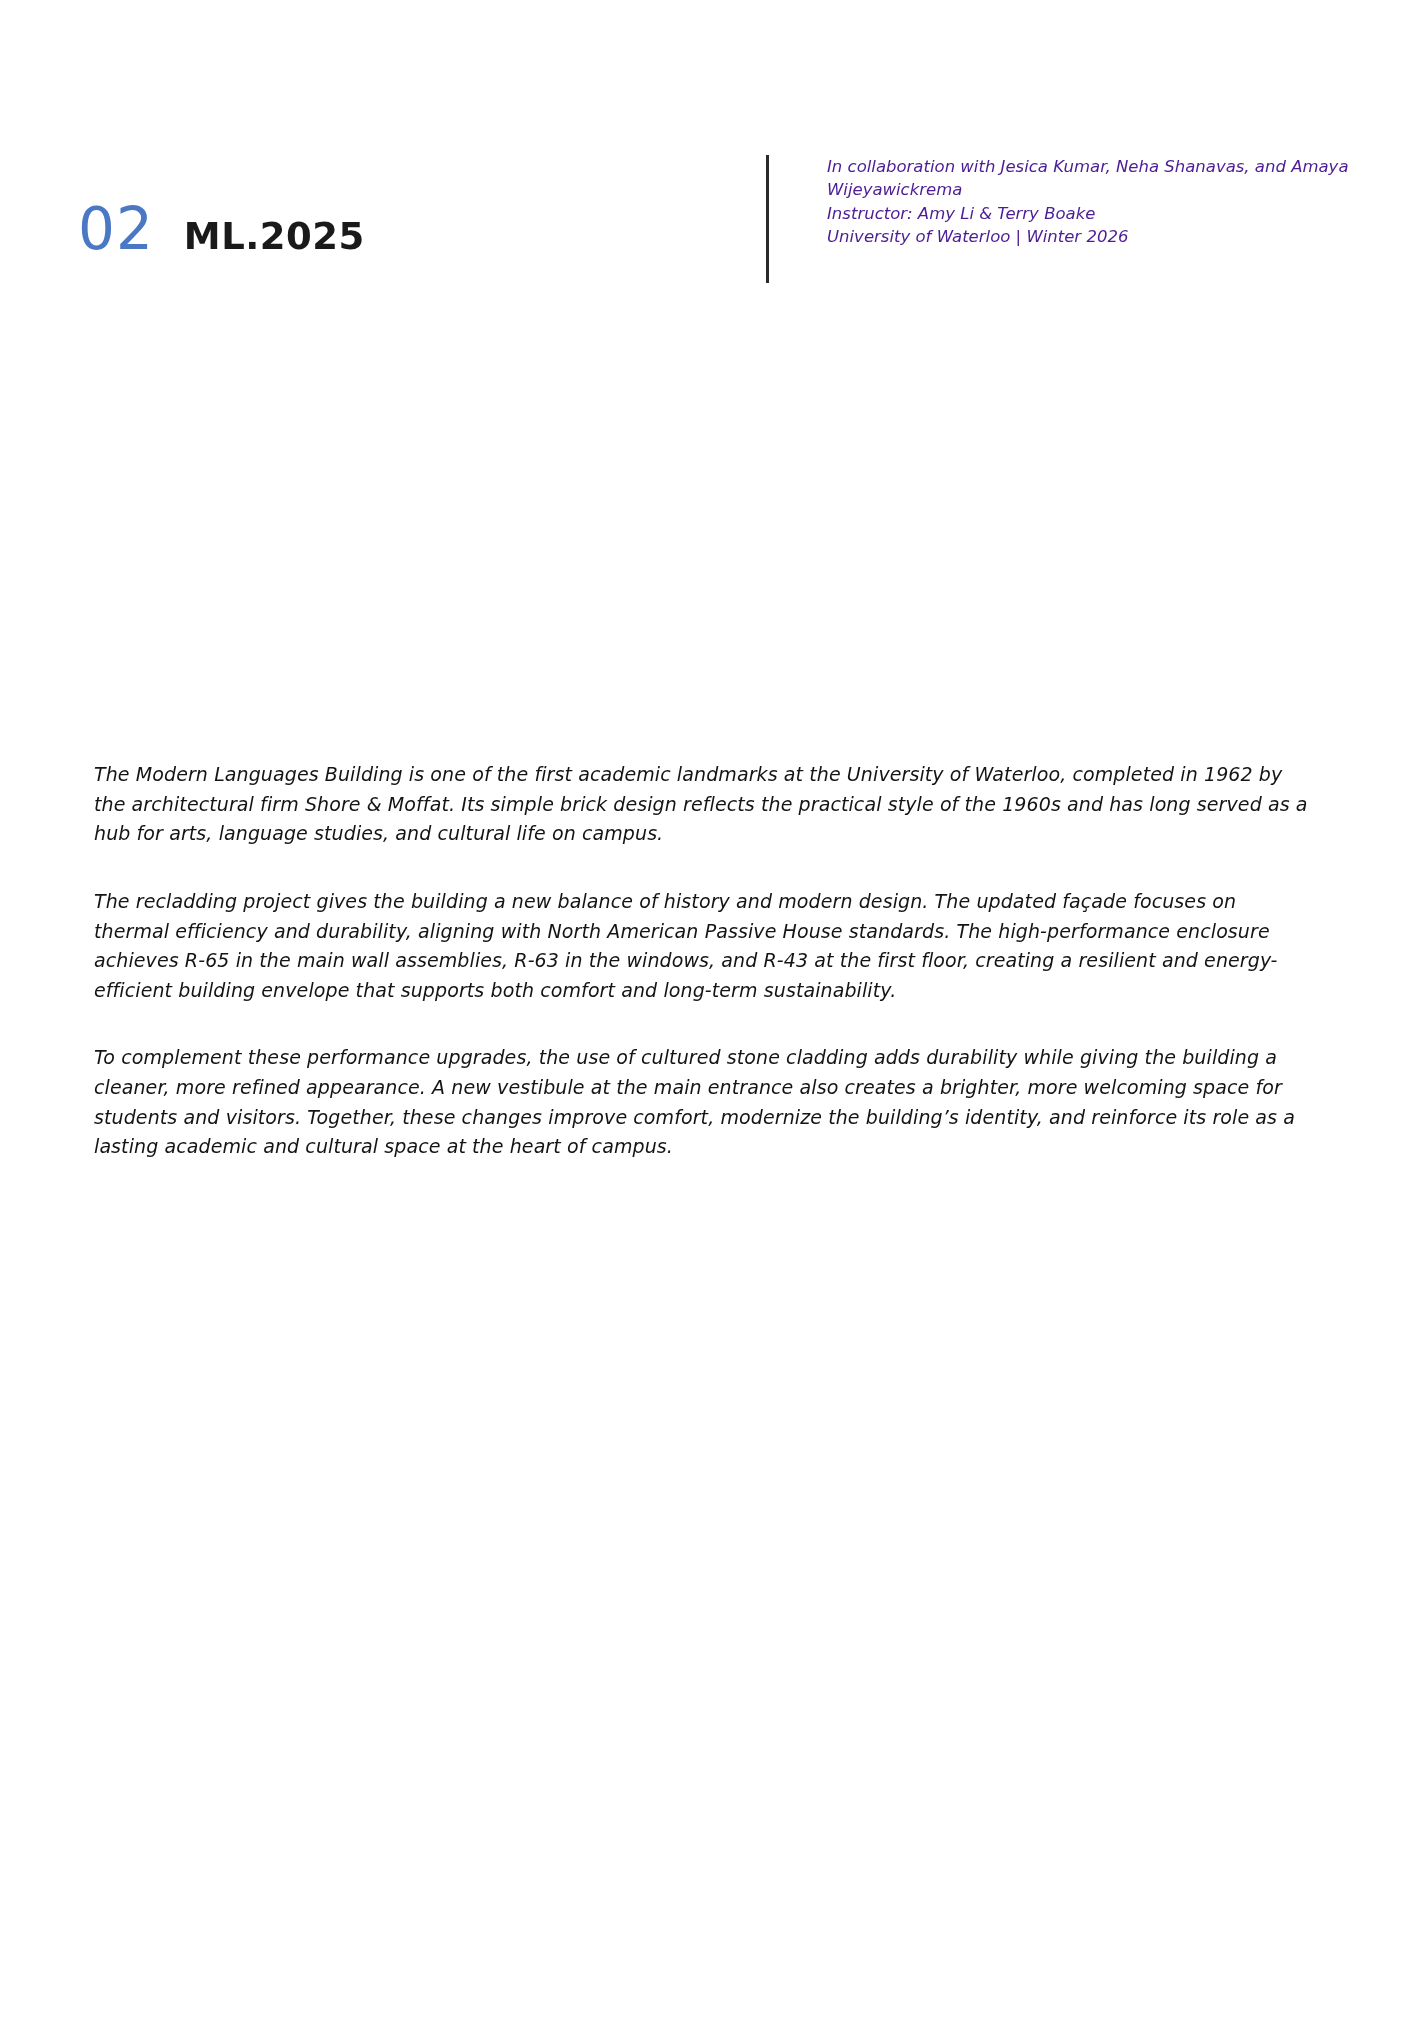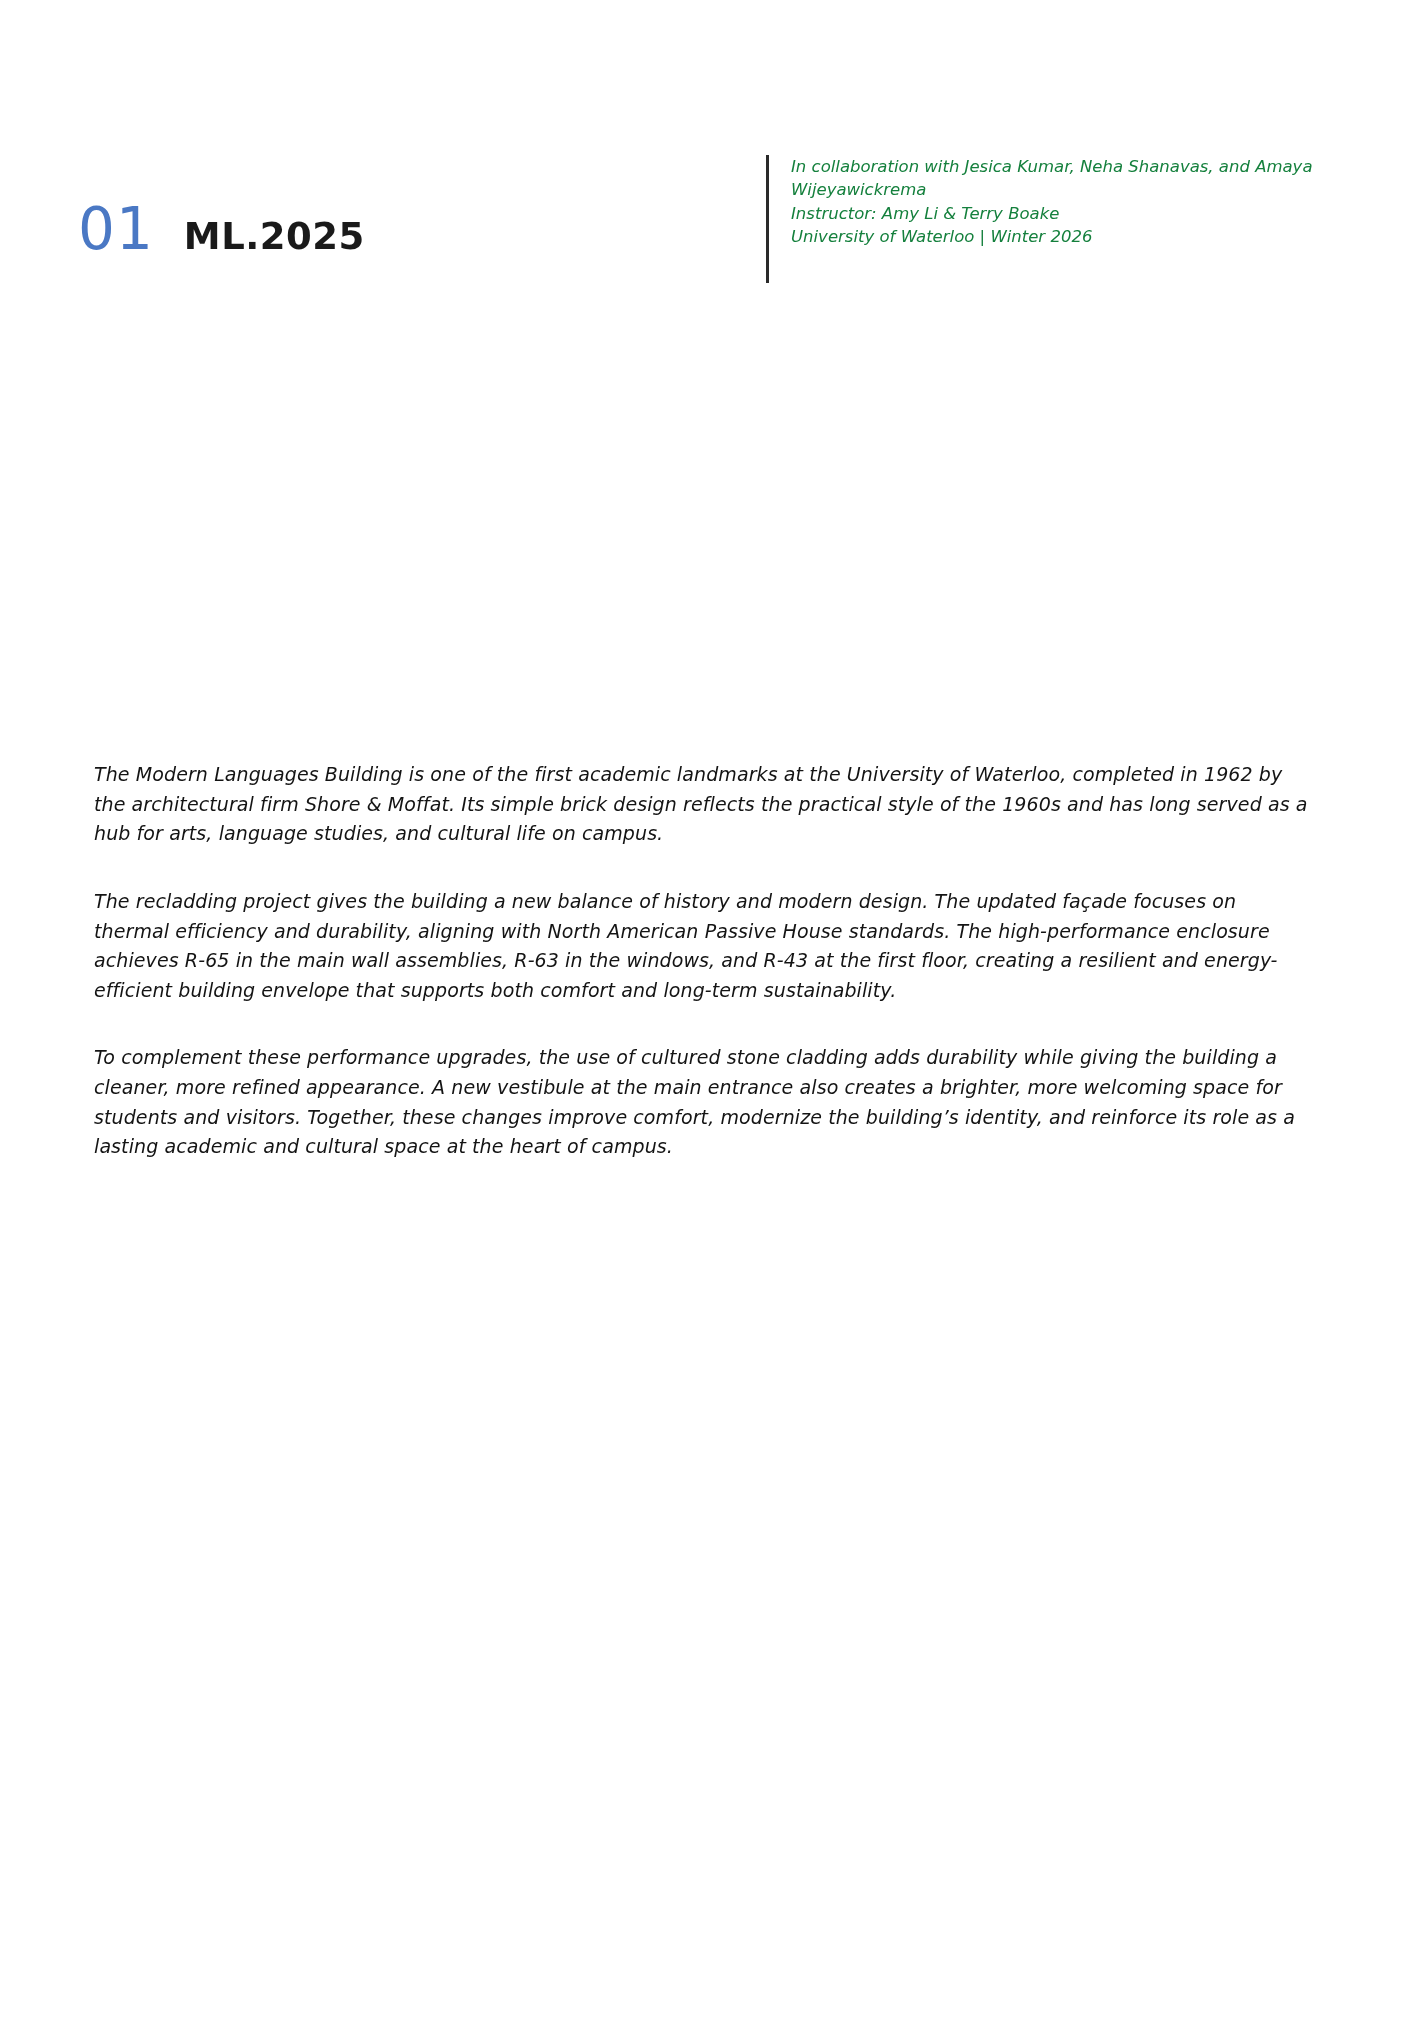--- a/index.html
+++ b/index.html
@@ -70,22 +70,23 @@
     background: #2a2a2a;
     margin-right: 22px;
     min-height: 128px;
   }
 
   .credits-text {
     font-family: "DejaVu Sans", sans-serif;
     font-style: italic;
     font-size: 16.5px;
     line-height: 1.42;
-    color: #15803d;
+    color: #4c1d95;
     max-width: 530px;
+    margin-left: 36px;
   }
   .credits-text div {
     white-space: pre-wrap;
   }
 
   
   .body-copy {
     position: absolute;
     left: 94px;
     top: 760px;
@@ -106,21 +107,21 @@
   }
 </style>
 </head>
 <body>
 
 <div class="page">
 
   <div class="header">
 
     <div class="title-block">
-      <span class="project-number">01</span>
+      <span class="project-number">02</span>
       <span class="project-title">ML.2025</span>
     </div>
 
     <div class="credits-block">
       <div class="credits-rule"></div>
       <div class="credits-text">
         <div>In collaboration with Jesica Kumar, Neha Shanavas, and Amaya Wijeyawickrema</div>
         <div>Instructor: Amy Li &amp; Terry Boake</div>
         <div>University of Waterloo | Winter 2026</div>
       </div>

